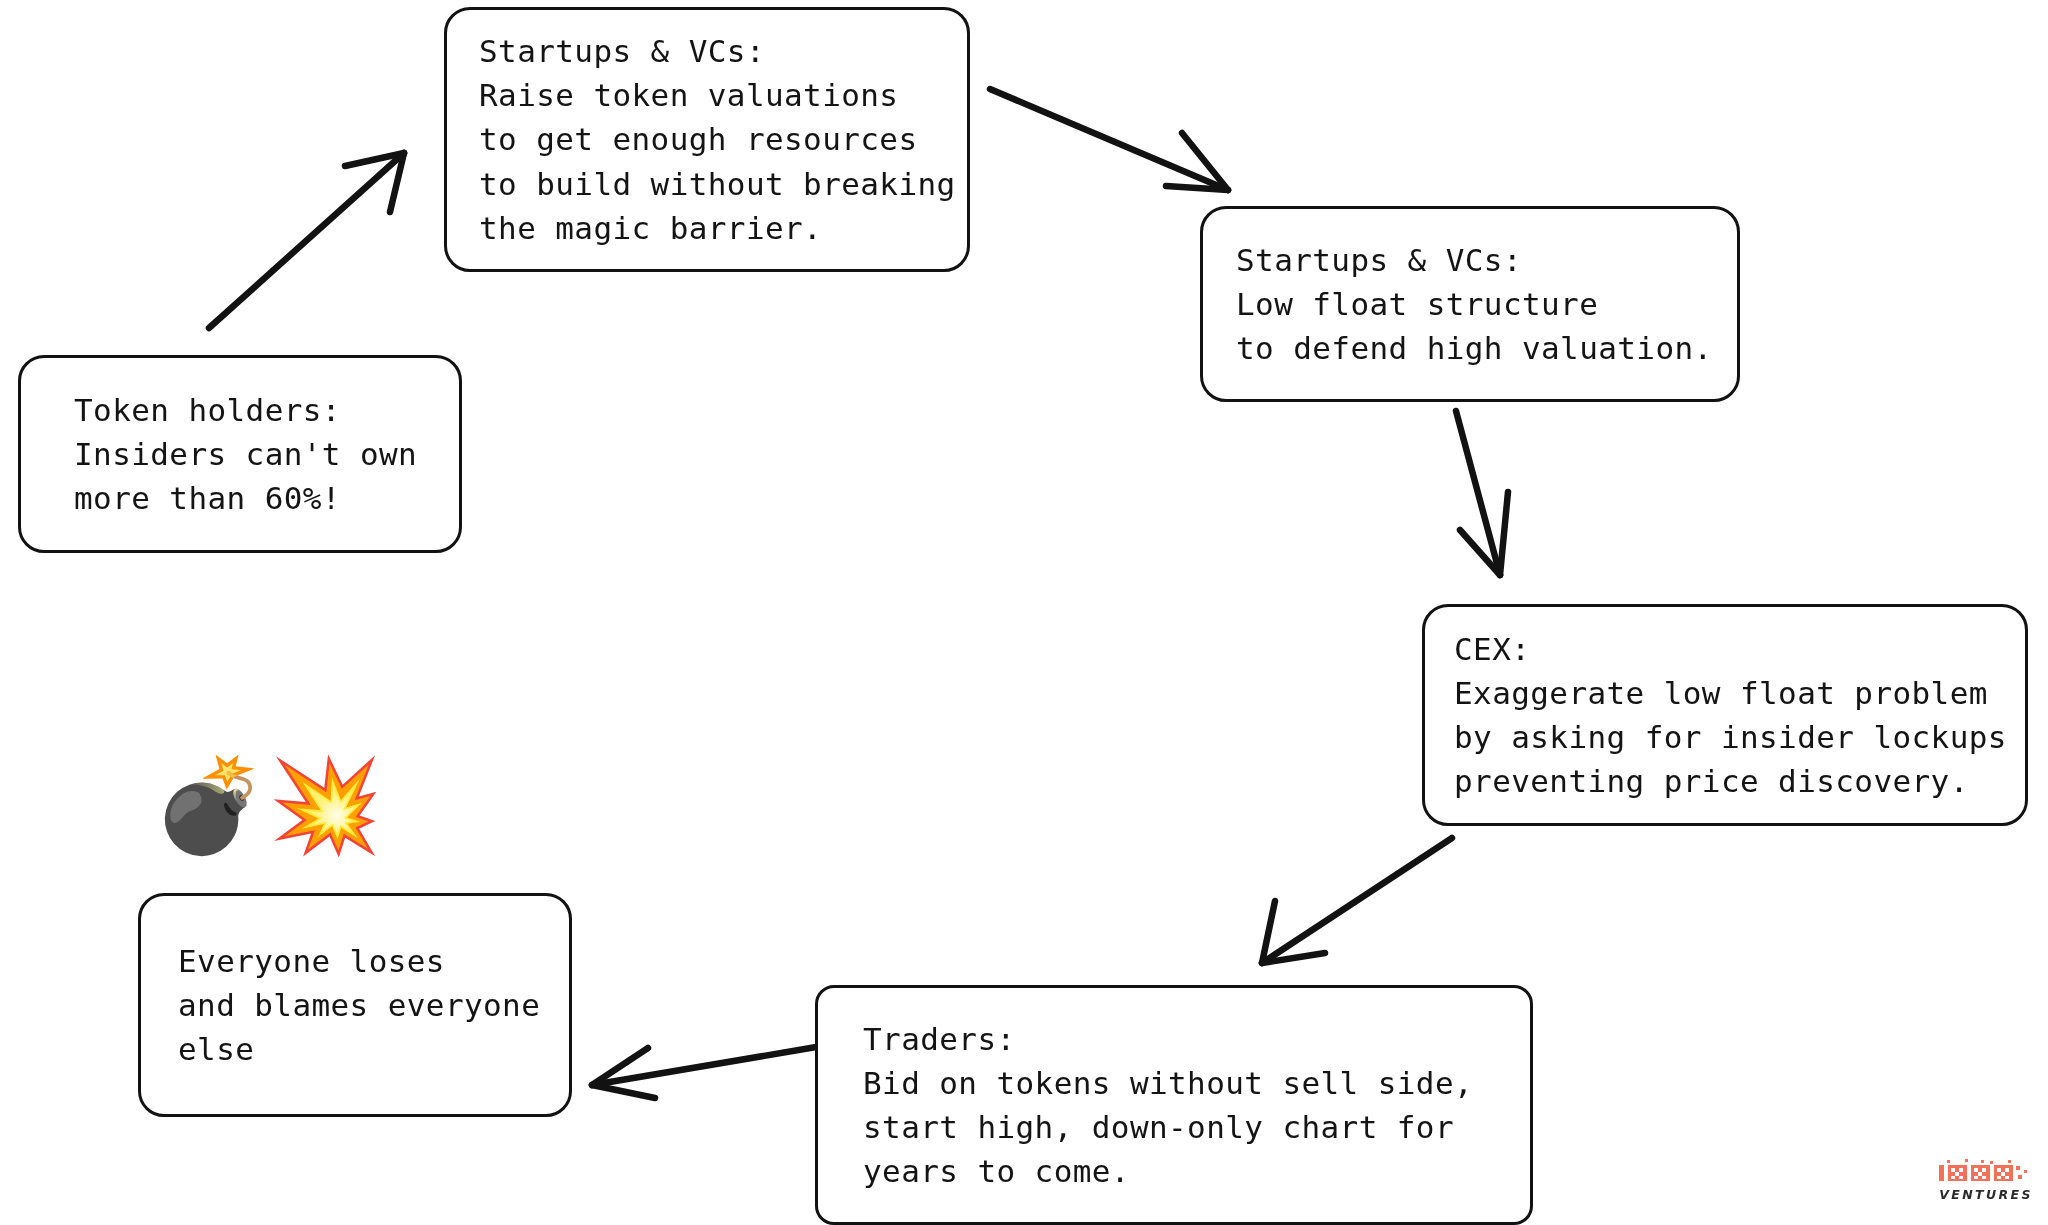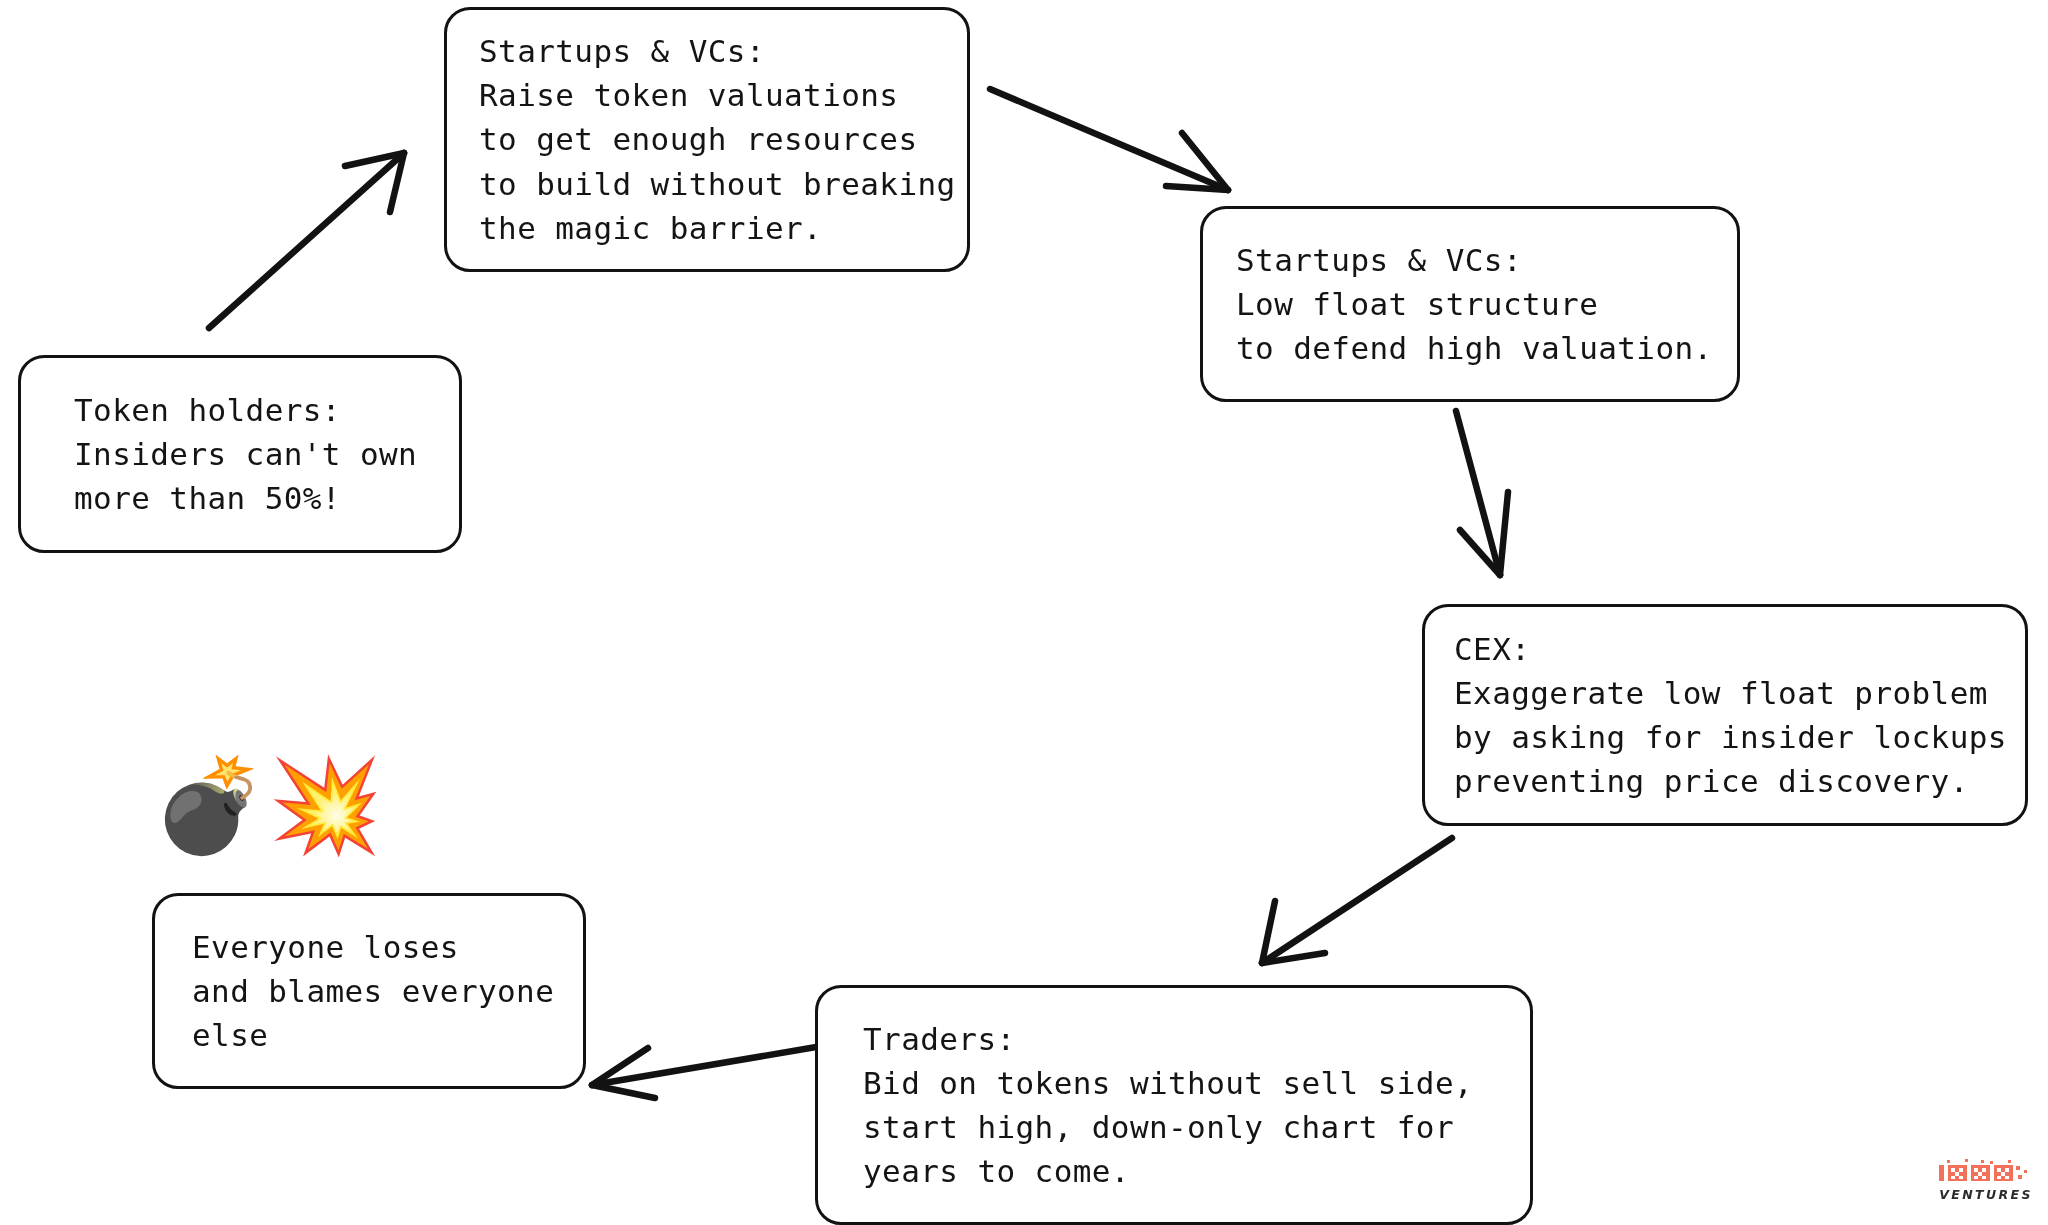--- a/index.html
+++ b/index.html
@@ -62,23 +62,24 @@
     left: 18px; top: 355px; width: 444px; height: 198px;
     padding-left: 53px;
   }
   #node-cex {
     left: 1422px; top: 604px; width: 606px; height: 222px;
     padding-left: 29px;
   }
   #node-traders {
     left: 815px; top: 985px; width: 718px; height: 240px;
     padding-left: 45px;
+    border-radius: 19px;
   }
   #node-everyone-loses {
-    left: 152px; top: 893px; width: 434px; height: 196px;
+    left: 138px; top: 893px; width: 434px; height: 224px;
     padding-left: 37px;
   }
   .emoji-row {
     position: absolute;
     left: 152px;
     top: 760px;
     font-size: 92px;
     line-height: 1;
     letter-spacing: 2px;
     user-select: none;
@@ -160,21 +161,21 @@
 
   <div class="node" id="node-low-float">
     <span class="node-text">Startups &amp; VCs:
 Low float structure
 to defend high valuation.</span>
   </div>
 
   <div class="node" id="node-token-holders">
     <span class="node-text">Token holders:
 Insiders can't own
-more than 50%!</span>
+more than 60%!</span>
   </div>
 
   <div class="node" id="node-cex">
     <span class="node-text">CEX:
 Exaggerate low float problem
 by asking for insider lockups
 preventing price discovery.</span>
   </div>
 
   <div class="node" id="node-traders">

